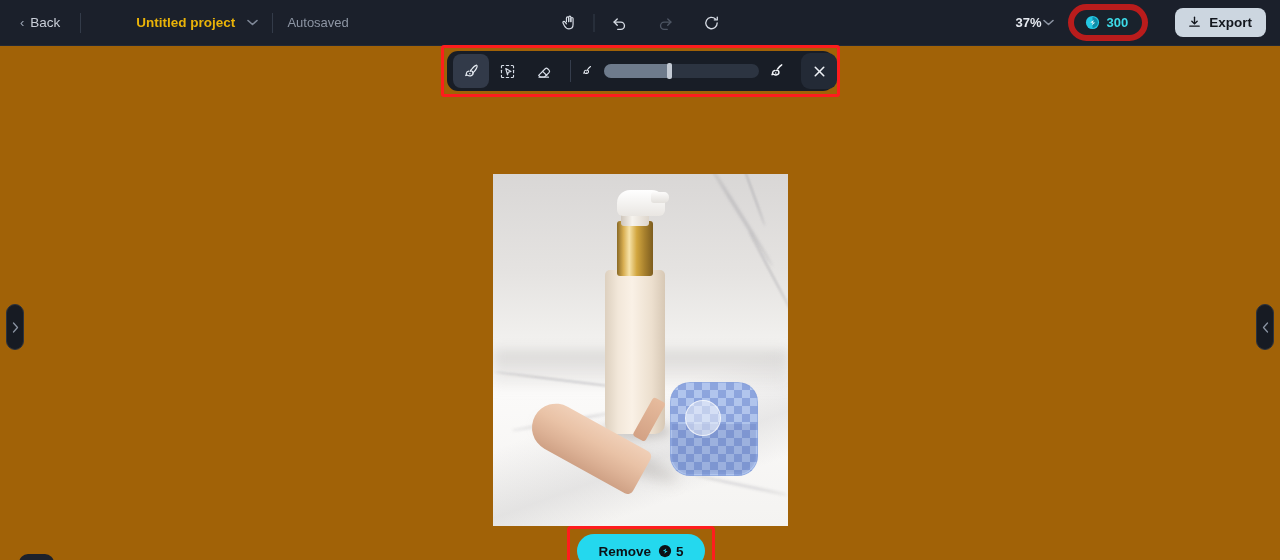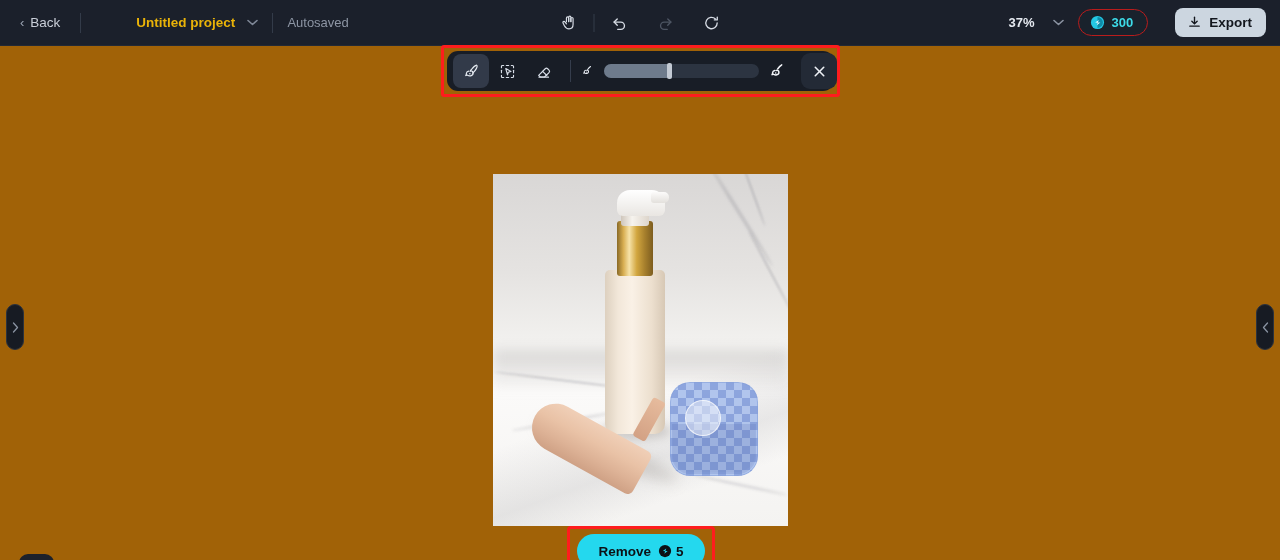--- a/index.html
+++ b/index.html
@@ -40,26 +40,26 @@
     border-radius: 6px; cursor: pointer; color: #d6dbe4;
   }
   .tool-ic.dim { color: #4d5563; cursor: default; }
   .hdr-center .sep { width: 1px; height: 18px; background: #343c4a; margin: 0 10px; }
   .gap16 { width: 16px; }
 
   .hdr-right {
     position: absolute; right: 14px; top: 0; height: 100%;
     display: flex; align-items: center; gap: 14px;
   }
-  .zoom-box { display: flex; align-items: center; gap: 18px; cursor: pointer; text-align: right; }
+  .zoom-box { display: flex; align-items: center; gap: 1px; cursor: pointer; text-align: right; }
   .zoom-val { color: #e6eaf1; font-size: 13px; font-weight: bold; }
   .zoom-caret { color: #8b93a2; font-size: 11px; line-height: 1; }
   .credits {
     display: flex; align-items: center; gap: 7px;
-    border: 1px solid #b91c1c; background: #19222c;
+    border: 6px solid #b91c1c; background: #19222c;
     border-radius: 20px; padding: 5px 14px 5px 11px; cursor: pointer;
   }
   .credits-val { color: #3ddbe8; font-size: 13px; font-weight: bold; }
   .export-btn {
     display: flex; align-items: center; gap: 7px;
     background: #ccd6e0; color: #12161d;
     border-radius: 8px; padding: 7px 14px 7px 12px;
     font-size: 13.5px; font-weight: bold; cursor: pointer; margin-left: 13px;
   }
 

